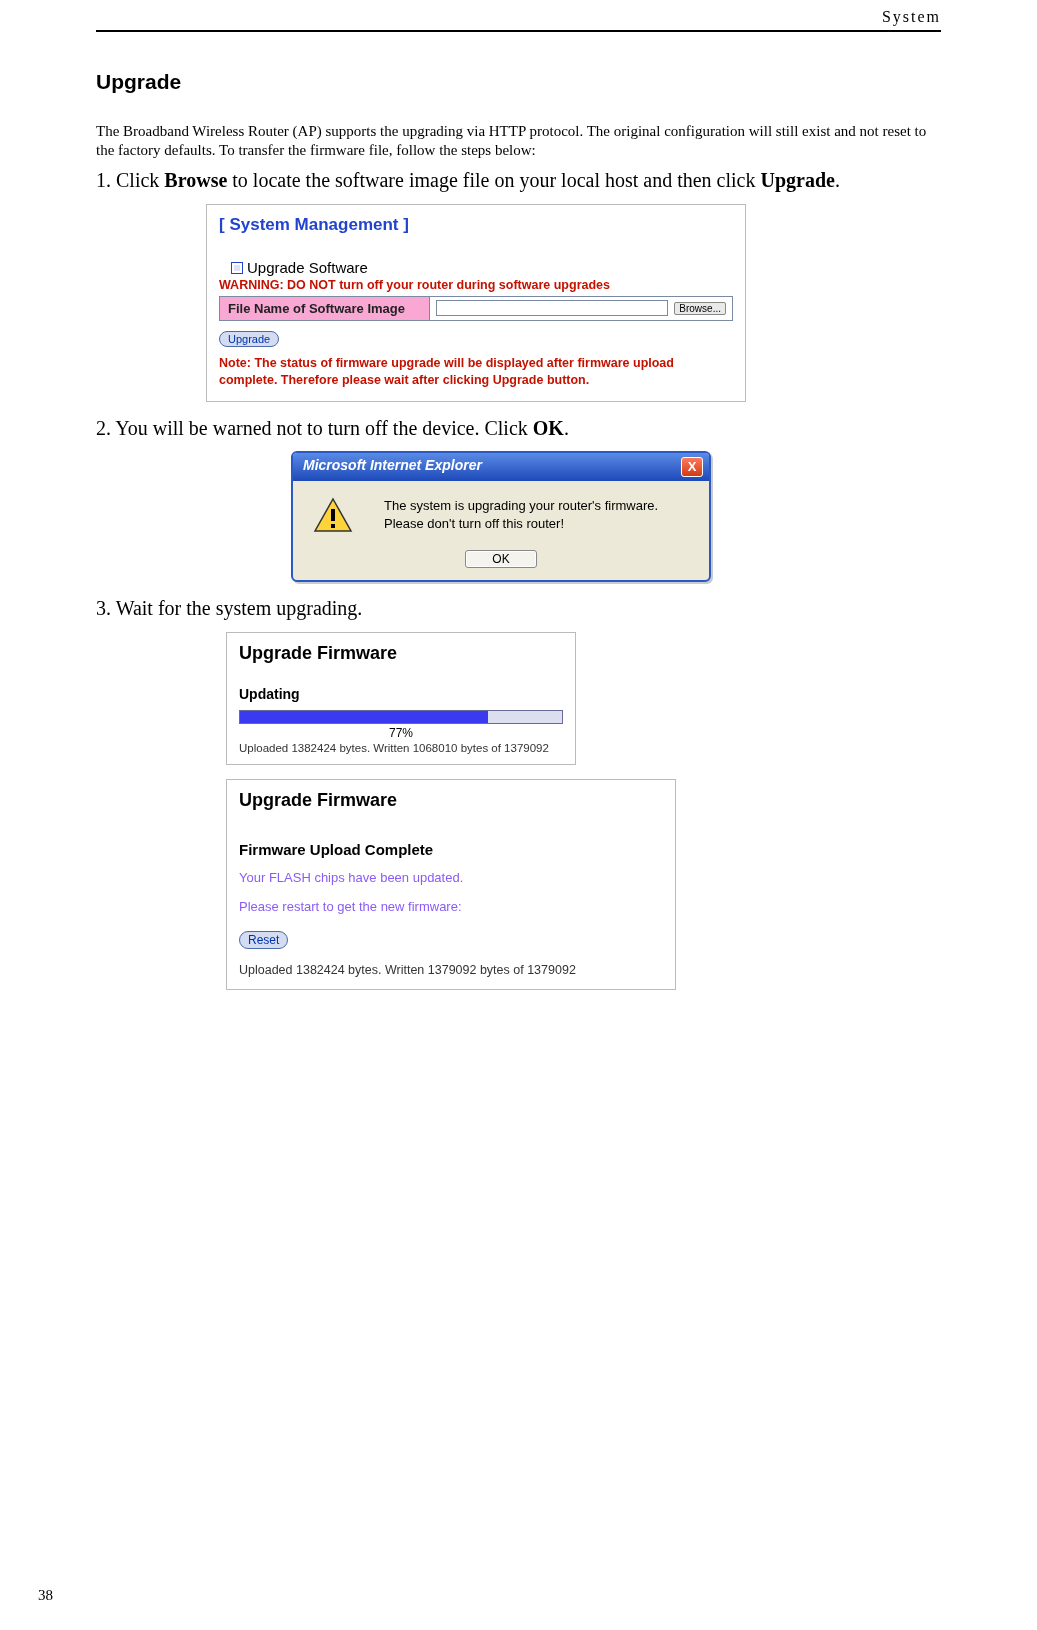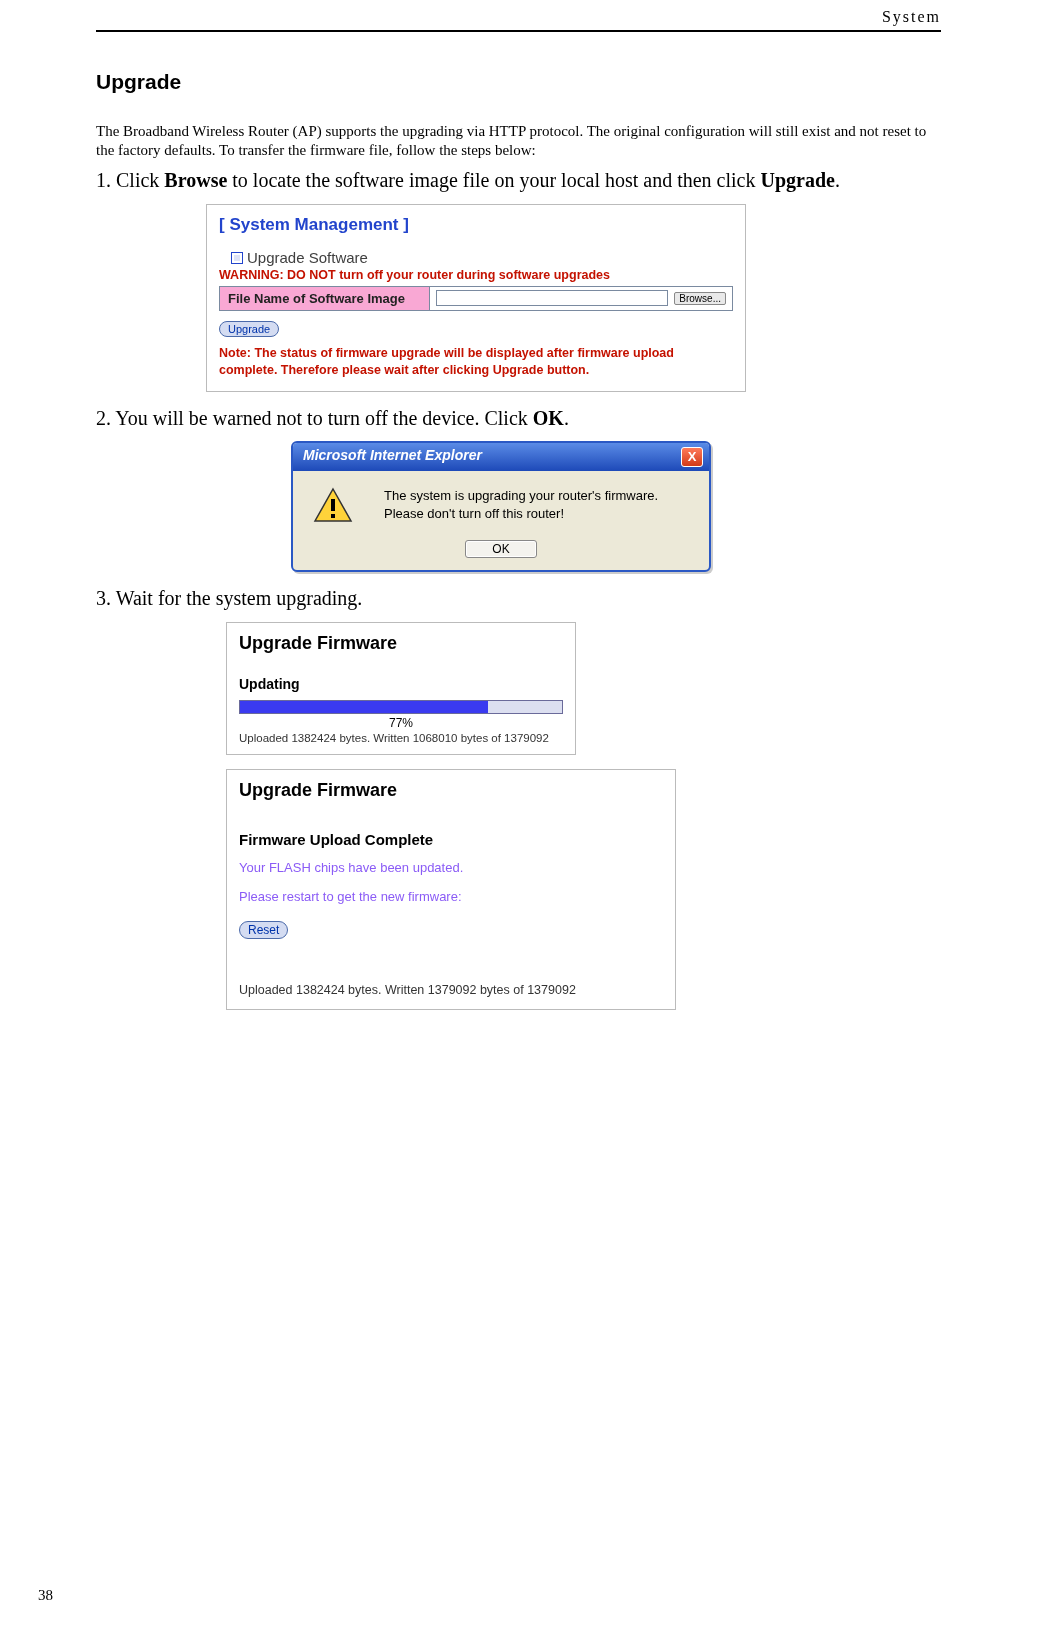--- a/index.html
+++ b/index.html
@@ -56,24 +56,24 @@
       margin: 10px 0 14px 110px;
       border: 1px solid #bbb;
       background: #fff;
       padding: 10px 12px 12px;
       font-family: Arial, Helvetica, sans-serif;
     }
     .panel1 .sm-title {
       color: #2244cc;
       font-weight: bold;
       font-size: 17px;
-      margin-bottom: 14px;
+      margin-bottom: 24px;
     }
     .panel1 .upgrade-soft {
-      color: #404040;
+      color: #000000;
       font-size: 15px;
       margin-bottom: 2px;
       padding-left: 12px;
     }
     .panel1 .upgrade-soft .sq-icon {
       display: inline-block;
       width: 12px; height: 12px;
       border: 1px solid #2244cc;
       margin-right: 4px;
       vertical-align: -1px;
@@ -238,21 +238,21 @@
     .panel4 .reset-btn {
       display: inline-block;
       font-size: 12px;
       color: #0033aa;
       background: #d4dcf2;
       border: 1px solid #4b6aaa;
       border-radius: 10px;
       padding: 1px 8px;
       margin-bottom: 14px;
     }
-    .panel4 .status { font-size: 12.5px; color: #333; margin-top: 30px; }
+    .panel4 .status { font-size: 12.5px; color: #333; }
 
     .page-number {
       position: absolute;
       left: 38px;
       bottom: 26px;
       font-size: 15px;
     }
   </style>
 </head>
 <body>

